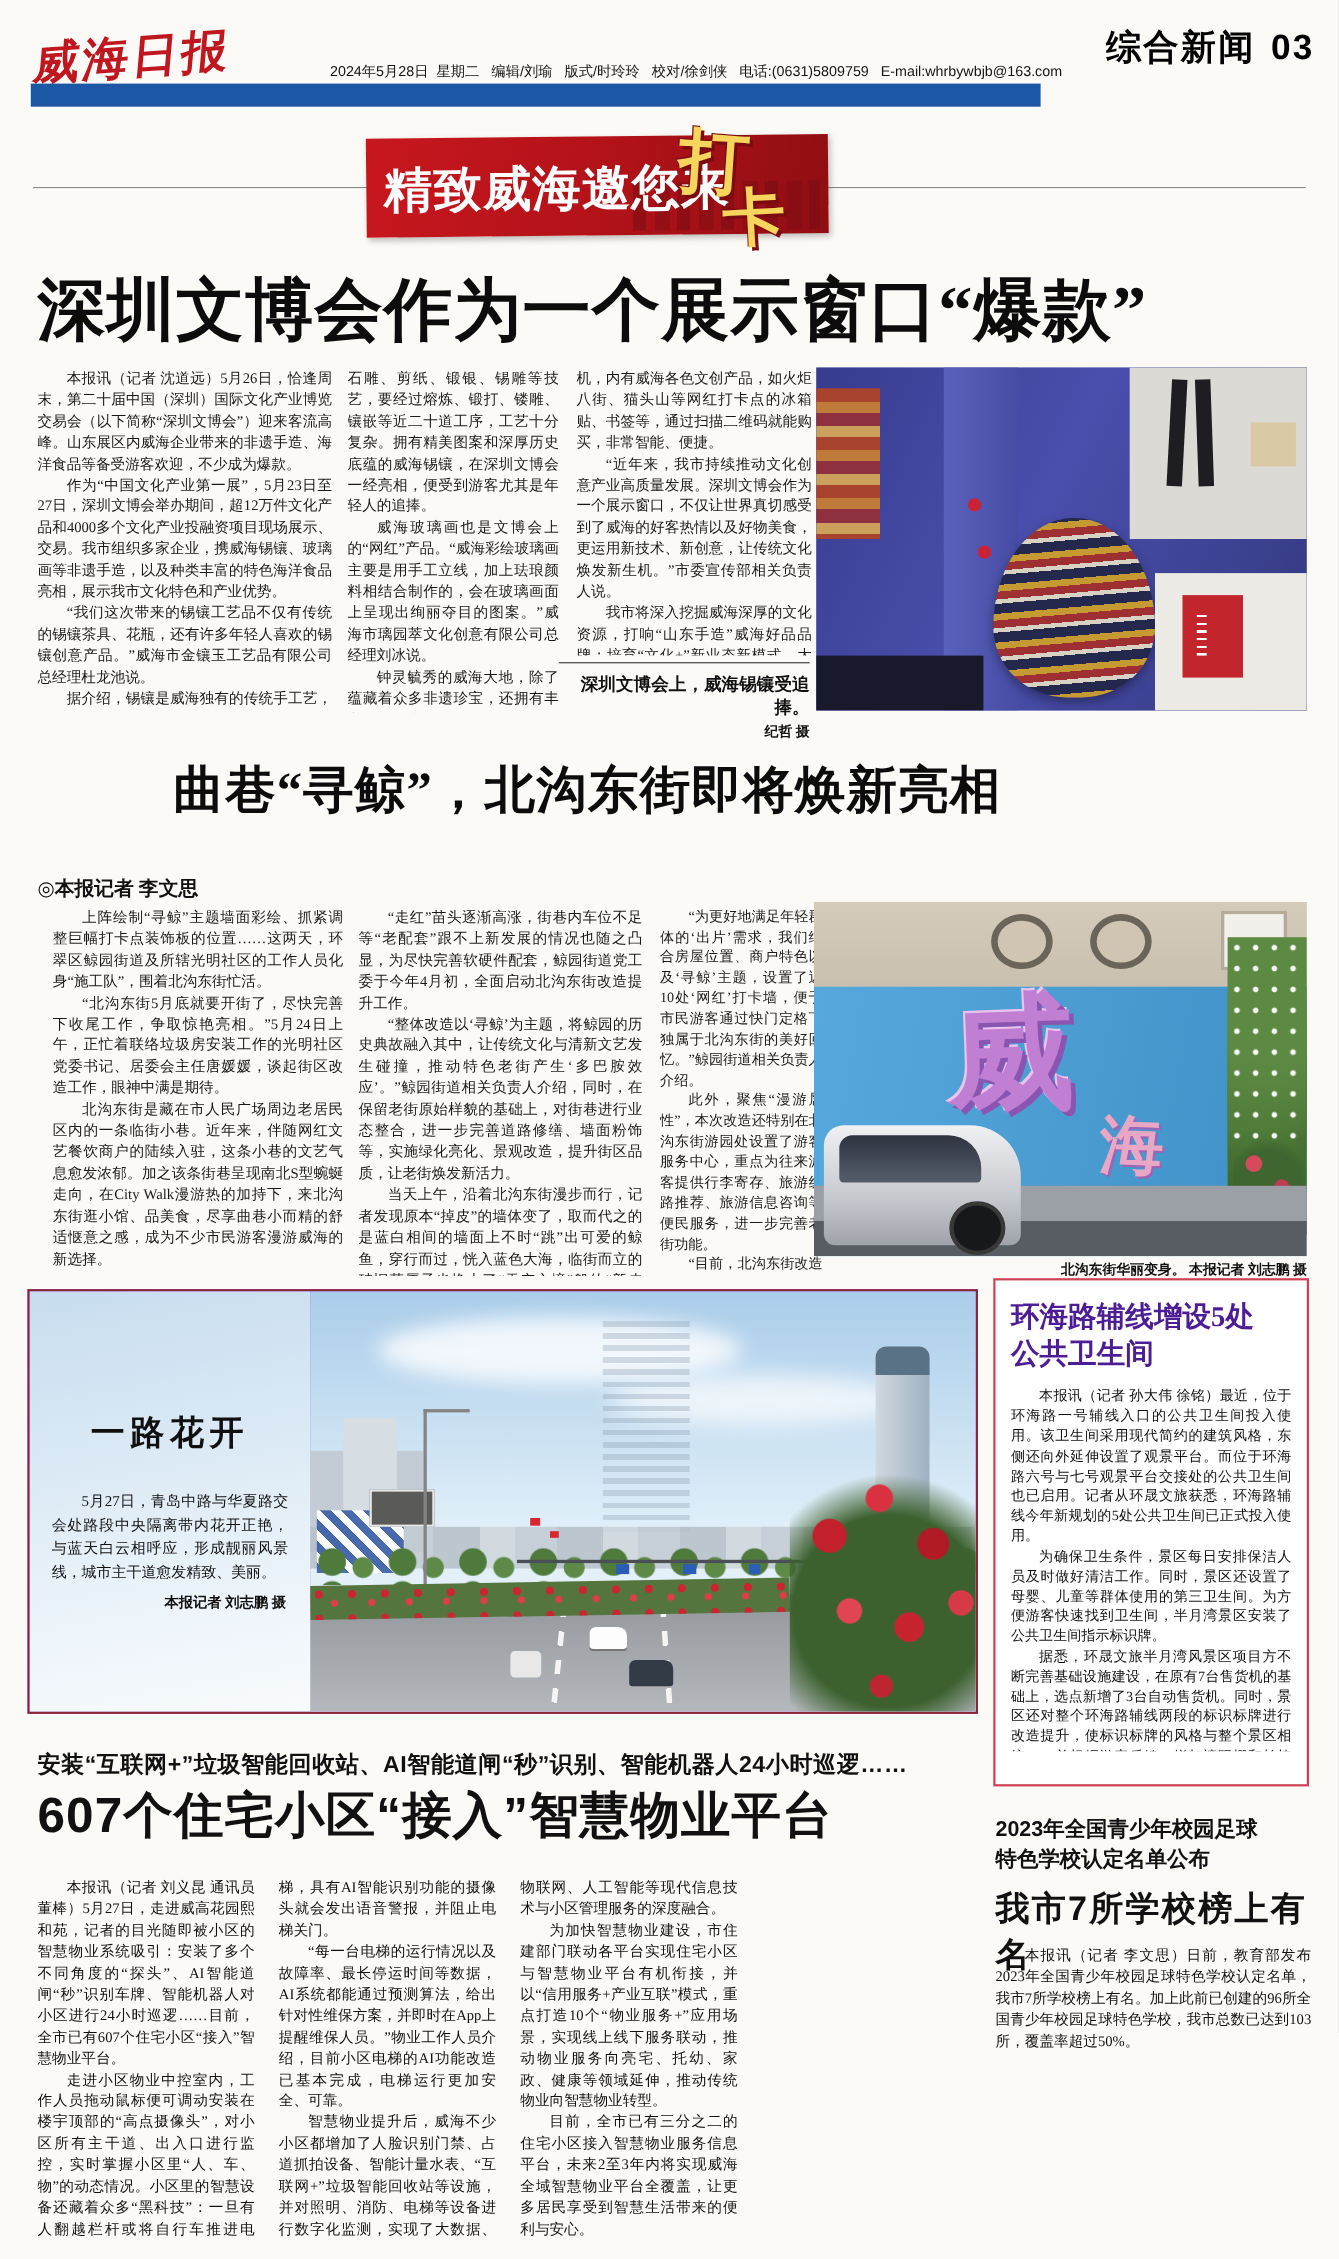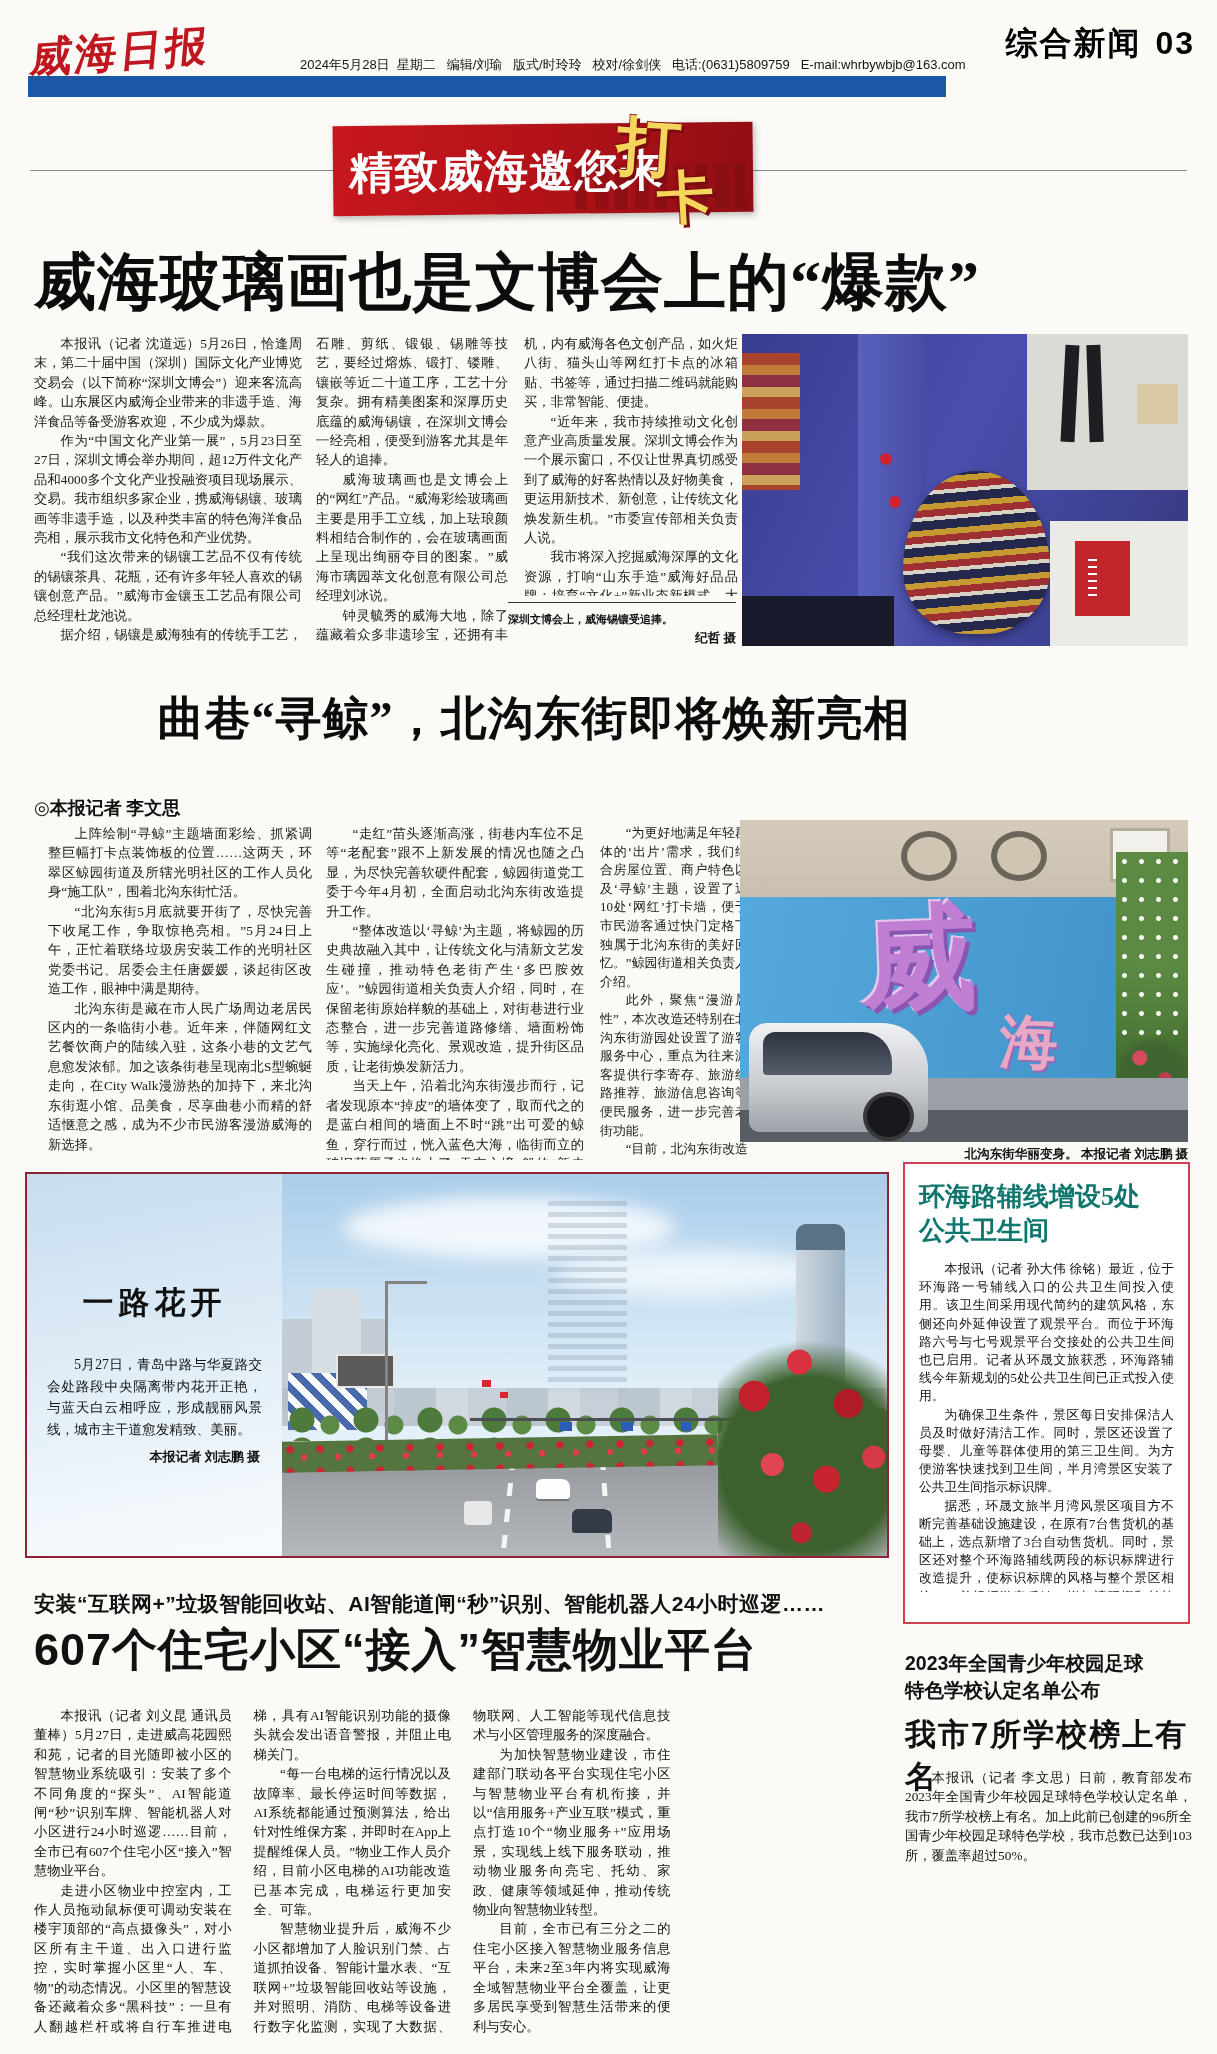--- a/index.html
+++ b/index.html
@@ -37,21 +37,21 @@
 .bodytxt{font-size:13.3px;line-height:19.4px;text-align:justify;color:#191919;}
 .bodytxt p{text-indent:2em;}
 .cont p:first-child{text-indent:0;}
 #a1-cols{position:absolute;left:34px;top:334px;width:704px;height:314px;display:flex;}
 #a1-cols .col{overflow:hidden;height:100%;}
 #a1-c1{width:268px;margin-right:14px;}
 #a1-c2{width:192px;margin-right:16px;}
 #a1-c3{width:214px;height:262px !important;}
 #a1-cap{position:absolute;left:508px;top:602px;width:228px;}
 #a1-cap .rule{height:1px;background:#333;margin-bottom:9px;}
-#a1-cap .capline{font-size:11px;font-weight:bold;text-align:left;}
+#a1-cap .capline{font-size:16px;font-weight:bold;text-align:right;}
 #a1-cap .credit{font-size:12.6px;font-weight:bold;text-align:right;margin-top:3px;}
 
 
 .photo{position:absolute;overflow:hidden;}
 .photo *{position:absolute;}
 #photo1{left:742px;top:334px;width:446px;height:312px;background:linear-gradient(115deg,#383c8e,#4a4fae 45%,#34387e);}
 #photo1 .pillar{left:26%;top:0;width:15%;height:100%;background:linear-gradient(90deg,#5a61bd,#474da4);}
 #photo1 .shelf{right:0;top:0;width:36%;height:50%;background:#dcdad4;}
 #photo1 .bottle1,#photo1 .bottle2{background:#1d1d22;width:9%;height:62%;top:7%;}
 #photo1 .bottle1{left:22%;transform:rotate(3deg);}
@@ -168,21 +168,21 @@
     radial-gradient(circle 15px at 72% 33%,#b01b26 14px,rgba(0,0,0,0) 15px),
     radial-gradient(circle 12px at 30% 58%,#e04553 11px,rgba(0,0,0,0) 12px),
     radial-gradient(circle 14px at 60% 64%,#c7242f 13px,rgba(0,0,0,0) 14px),
     radial-gradient(circle 12px at 86% 55%,#d63a46 11px,rgba(0,0,0,0) 12px),
     radial-gradient(circle 11px at 46% 86%,#bf2530 10px,rgba(0,0,0,0) 11px),
     radial-gradient(circle at 50% 58%,#3c612e 52%,rgba(60,97,46,0) 74%);}
 
 
 #toilet-box{position:absolute;left:903px;top:1162px;width:287px;height:462px;border:2px solid #cf4055;
   background:#fff;box-sizing:border-box;padding:16px 14px 10px 14px;}
-.toilet-title{font-size:26px;font-weight:900;line-height:34px;color:#0f766e;}
+.toilet-title{font-size:26px;font-weight:900;line-height:34px;color:#4c1d95;}
 #toilet-body{margin-top:12px;font-size:12.8px;line-height:18.2px;text-align:justify;overflow:hidden;height:332px;}
 #toilet-body p{text-indent:2em;}
 
 
 #prop-kicker{position:absolute;left:34px;top:1590px;font-size:21px;font-weight:900;letter-spacing:.5px;
   font-family:"Liberation Sans","DejaVu Sans",sans-serif;}
 #prop-headline{position:absolute;left:34px;top:1620px;font-size:45px;font-weight:900;letter-spacing:1px;
   font-family:"Liberation Sans","DejaVu Sans",sans-serif;}
 #prop-body{position:absolute;left:34px;top:1706px;width:856px;height:348px;overflow:hidden;
   column-count:4;column-gap:22px;column-fill:auto;font-size:13.3px;line-height:19.4px;text-align:justify;}
@@ -210,21 +210,21 @@
   <div id="blue-bar"></div>
 
   <div id="mid-rule"></div>
   <div id="banner">
     <div class="skyline"></div>
     <div id="banner-text" class="sans">精致威海邀您来</div>
   </div>
   <div id="stamp1" class="stamp sans">打</div>
   <div id="stamp2" class="stamp sans">卡</div>
 
-  <div id="h1-expo">威海玻璃画也是文博会上的“爆款”</div>
+  <div id="h1-expo">深圳文博会作为一个展示窗口“爆款”</div>
   <div id="a1-cols" class="bodytxt">
     <div id="a1-c1" class="col">
         <p>本报讯（记者 沈道远）5月26日，恰逢周末，第二十届中国（深圳）国际文化产业博览交易会（以下简称“深圳文博会”）迎来客流高峰。山东展区内威海企业带来的非遗手造、海洋食品等备受游客欢迎，不少成为爆款。</p>
         <p>作为“中国文化产业第一展”，5月23日至27日，深圳文博会举办期间，超12万件文化产品和4000多个文化产业投融资项目现场展示、交易。我市组织多家企业，携威海锡镶、玻璃画等非遗手造，以及种类丰富的特色海洋食品亮相，展示我市文化特色和产业优势。</p>
         <p>“我们这次带来的锡镶工艺品不仅有传统的锡镶茶具、花瓶，还有许多年轻人喜欢的锡镶创意产品。”威海市金镶玉工艺品有限公司总经理杜龙池说。</p>
         <p>据介绍，锡镶是威海独有的传统手工艺，至今已有百余年历史。其融合了</p>
       </div>
     <div id="a1-c2" class="col cont">
         <p>石雕、剪纸、锻银、锡雕等技艺，要经过熔炼、锻打、镂雕、镶嵌等近二十道工序，工艺十分复杂。拥有精美图案和深厚历史底蕴的威海锡镶，在深圳文博会一经亮相，便受到游客尤其是年轻人的追捧。</p>
         <p>威海玻璃画也是文博会上的“网红”产品。“威海彩绘玻璃画主要是用手工立线，加上珐琅颜料相结合制作的，会在玻璃画面上呈现出绚丽夺目的图案。”威海市璃园萃文化创意有限公司总经理刘冰说。</p>

